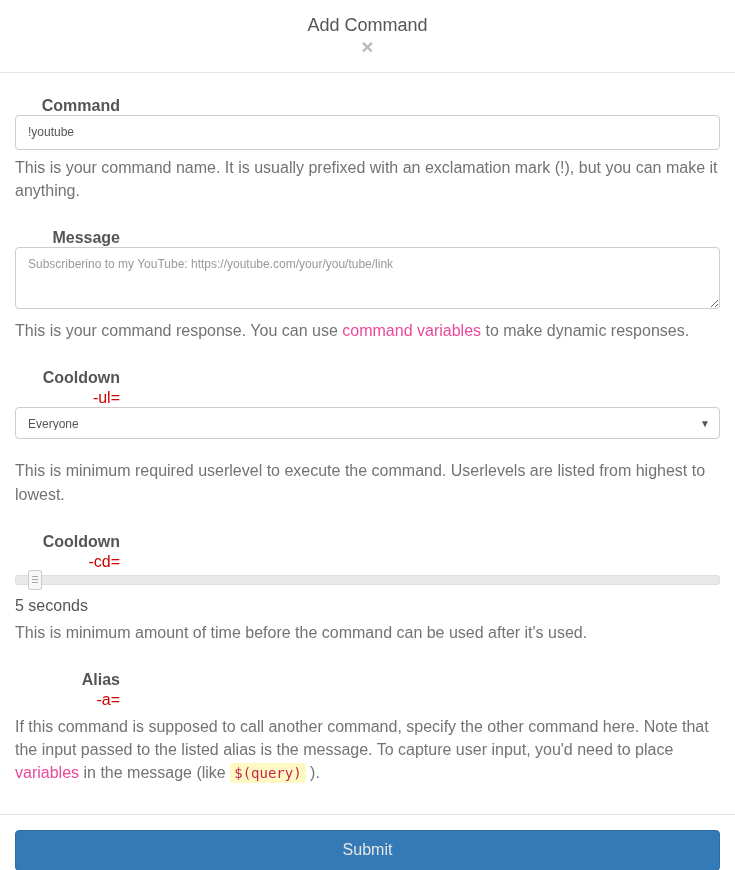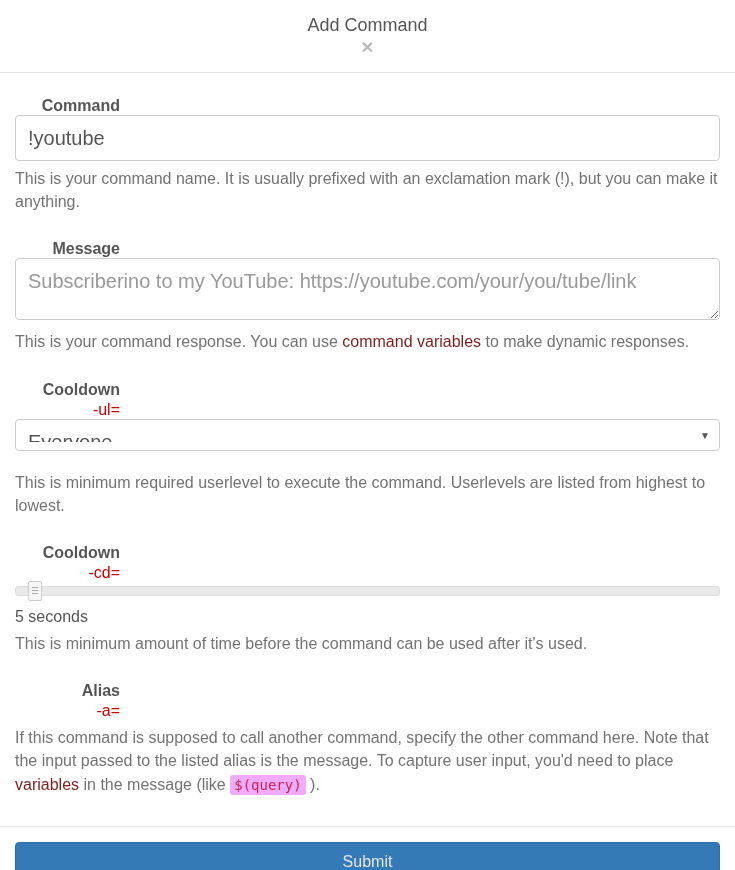--- a/index.html
+++ b/index.html
@@ -53,21 +53,21 @@
       font-size: 16px;
       font-family: Arial, sans-serif;
       margin-top: 2px;
     }
     .input-col {
       flex: 1;
     }
     .form-control {
       width: 100%;
       padding: 8px 12px;
-      font-size: 20px;
+      font-size: 12px;
       color: #555;
       background: #fff;
       border: 1px solid #ccc;
       border-radius: 4px;
       line-height: 1.4;
     }
     .form-control::placeholder {
       color: #999;
     }
     textarea.form-control {
@@ -94,26 +94,26 @@
       font-size: 10px;
       color: #555;
     }
     .help-text {
       color: #737373;
       font-size: 16px;
       line-height: 1.45;
       margin-top: 6px;
     }
     .help-text a {
-      color: #7f1d1d;
+      color: #ec4899;
       text-decoration: none;
     }
     .help-text code {
       color: #c7254e;
-      background: #f0abfc;
+      background: #fef9c3;
       padding: 2px 4px;
       border-radius: 3px;
       font-size: 14px;
       font-family: Menlo, Monaco, Consolas, monospace;
     }
     .slider-row {
       padding-top: 4px;
       margin-bottom: 6px;
     }
     .slider-track {

